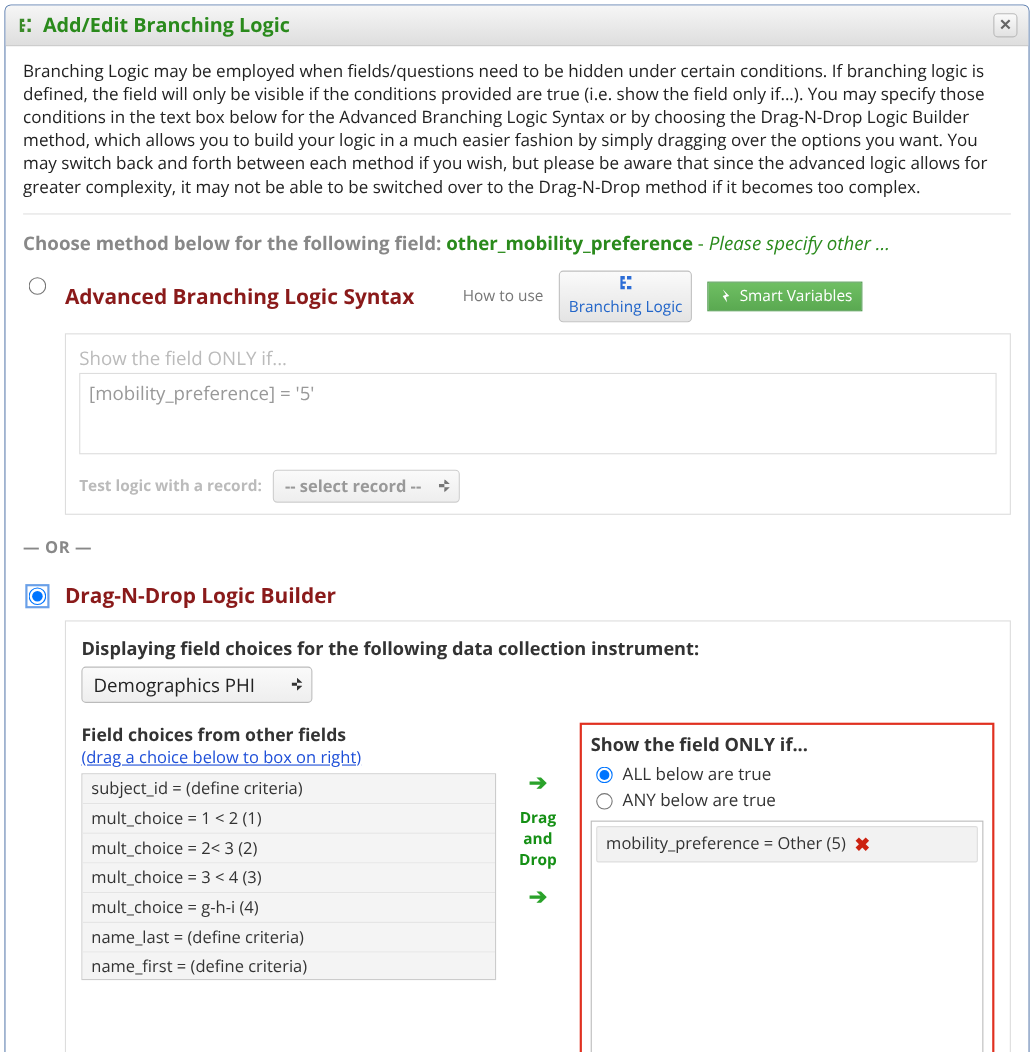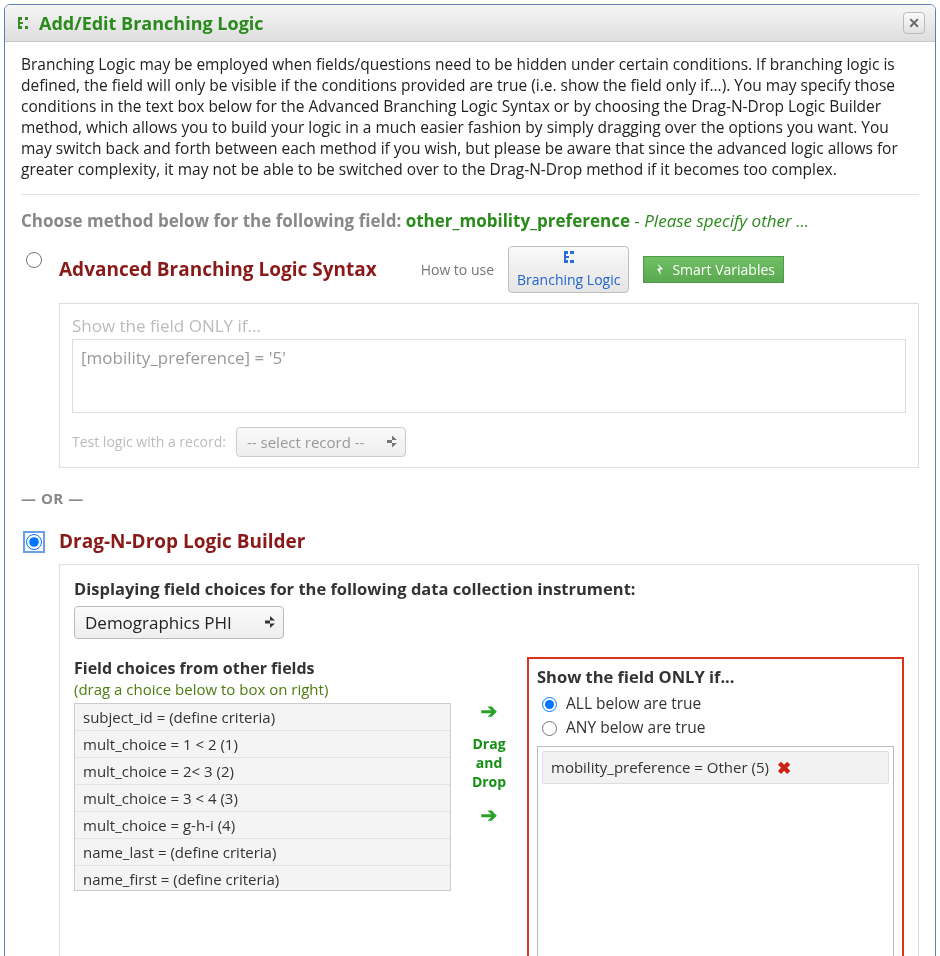--- a/index.html
+++ b/index.html
@@ -73,21 +73,21 @@
     background:linear-gradient(to bottom,#6fbf63,#5aa951);
     cursor:pointer;
   }
   .icon-mini { display:inline-block;width:14px;height:14px;}
   .logic-panel { border:1px solid #ddd; padding:10px 12px 10px 12px; background:#fff; }
   .logic-placeholder { color:#bbb; font-size:17px; margin-bottom:2px;}
   .logic-textarea {
     border:1px solid #ddd; padding:6px 8px; min-height:74px;
     font-size:17px; color:#999; background:#fff;
   }
-  .test-row { margin-top:14px; display:flex; align-items:center; gap:10px; color:#bbb; font-size:14px;}
+  .test-row { margin-top:14px; display:flex; align-items:center; gap:10px; color:#bbb; font-size:14px;font-weight:bold;}
   .select-like {
     border:1px solid #ccc;border-radius:4px;
     padding:4px 28px 4px 10px;font-size:15px;color:#999;
     background:linear-gradient(to bottom,#fafafa,#eee);
     position:relative;display:inline-block;min-width:170px;
   }
   .select-like::after{
     content:"";position:absolute;right:8px;top:50%;transform:translateY(-50%);
     width:10px;height:12px;
     background:
@@ -107,21 +107,21 @@
   }
   .sel-instrument::after{
     content:"";position:absolute;right:8px;top:50%;transform:translateY(-50%);
     width:10px;height:12px;
     background-color:#333;
     clip-path:polygon(50% 0,100% 38%,0 38%,0 62%,100% 62%,50% 100%);
   }
   .cols { display:flex; gap:10px; margin-top:18px; align-items:flex-start;}
   .col-left { flex:1; min-width:0;}
   .col-left .h2 { font-weight:700;font-size:16px;}
-  .col-left .sub { font-size:15px;color:#4d7c0f;margin-bottom:4px;}
+  .col-left .sub { font-size:15px;color:#1d4ed8;margin-bottom:4px;text-decoration:underline;}
   .choice-list {
     border:1px solid #ccc;background:#fff;height:188px;overflow:hidden;
   }
   .choice-list .row {
     border-bottom:1px solid #e3e3e3;padding:3px 8px;font-size:15px;color:#333;
     background:#f4f4f4;cursor:grab;white-space:nowrap;overflow:hidden;text-overflow:ellipsis;
   }
   .center-col {
     width:56px; text-align:center; color:#159015; font-weight:700; font-size:14px;
     padding-top:40px;

